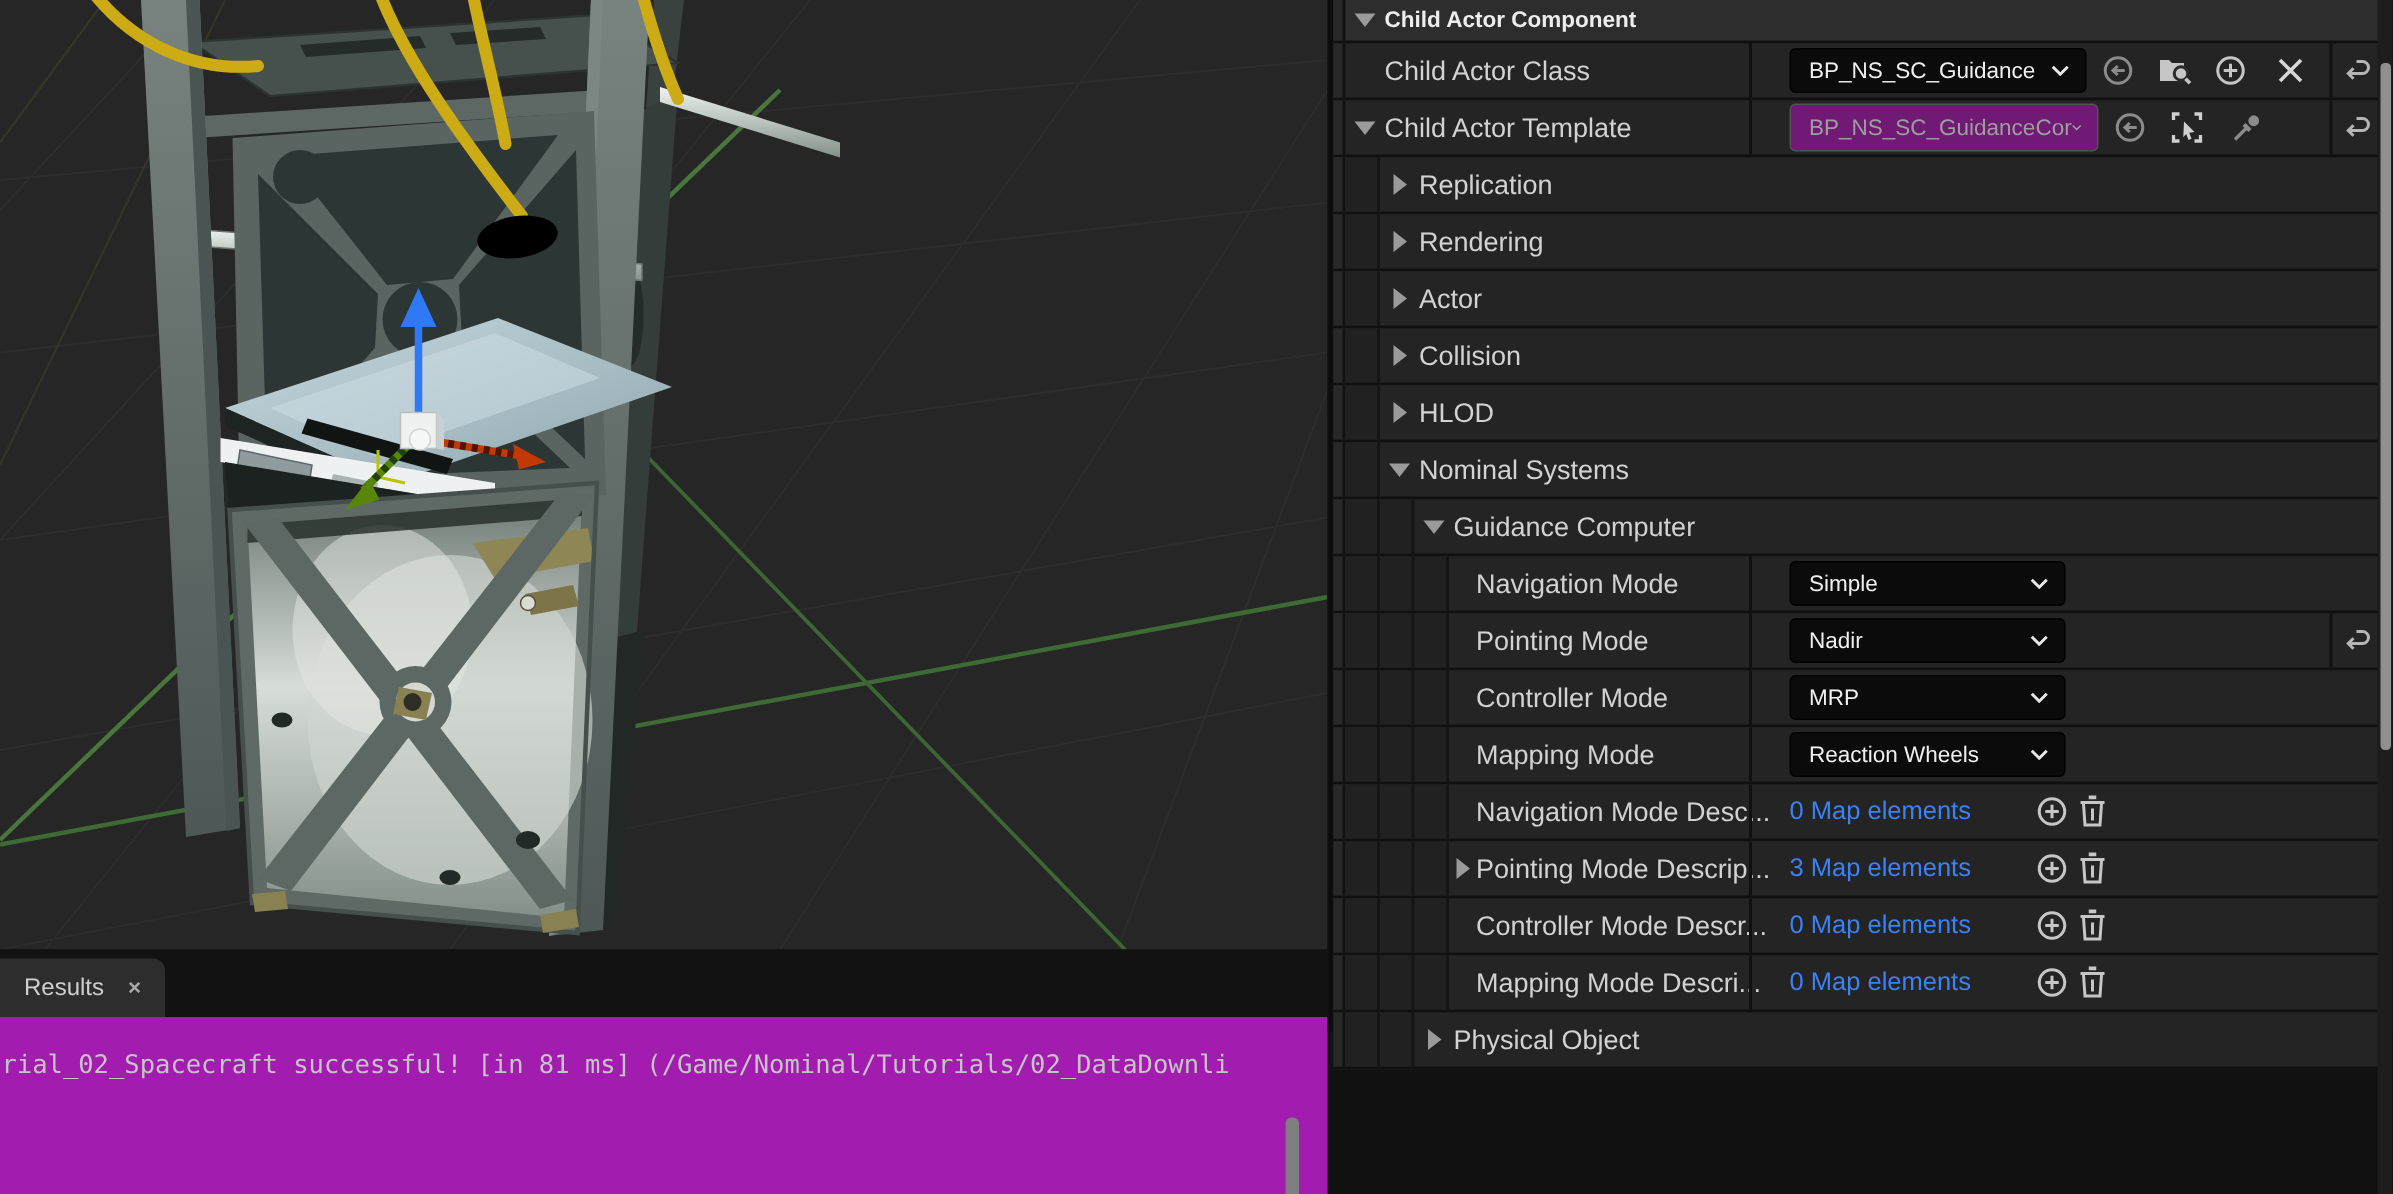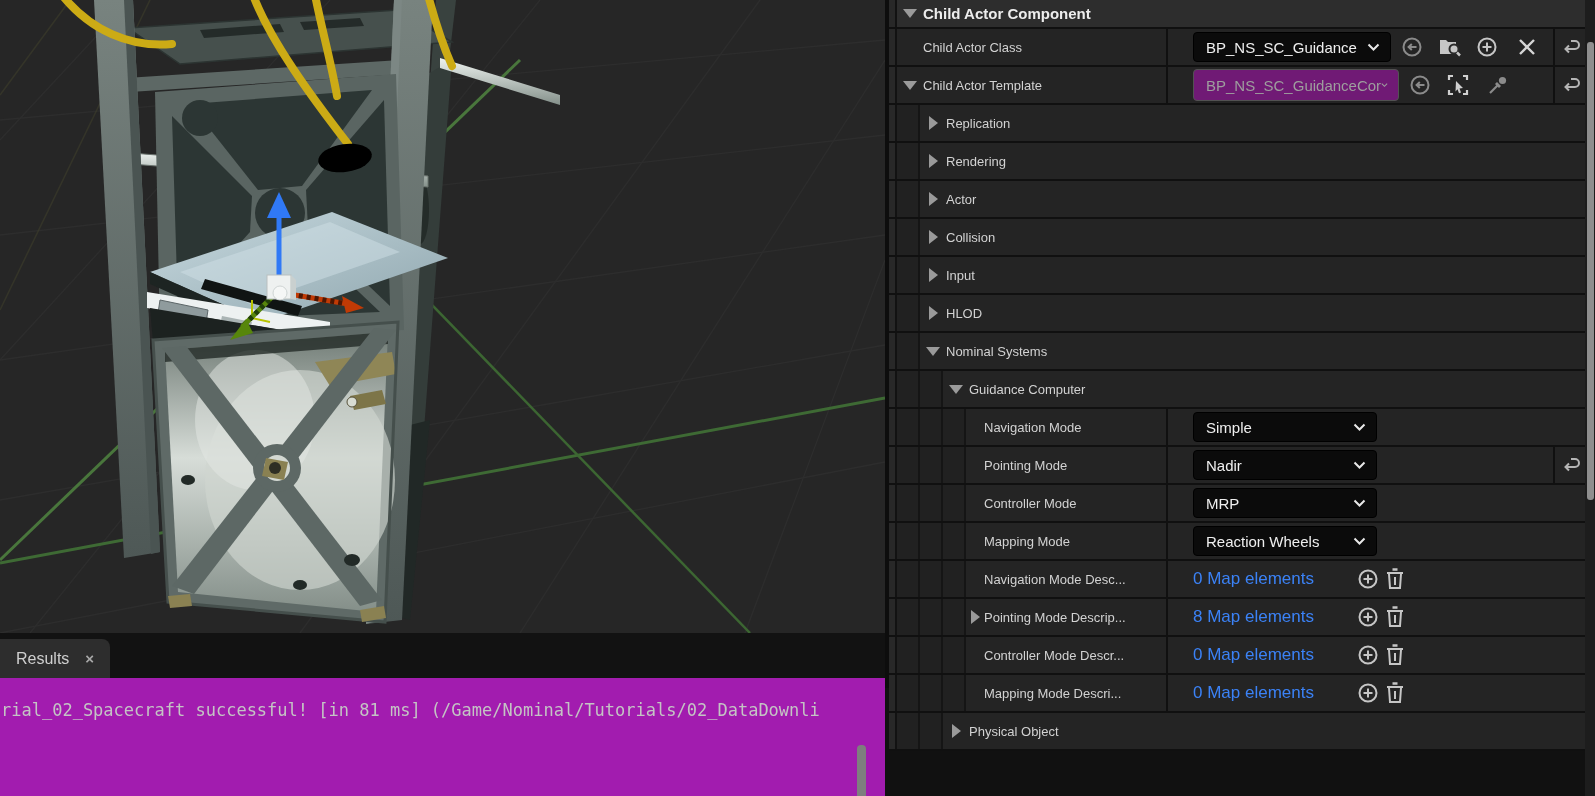--- a/index.html
+++ b/index.html
@@ -33,21 +33,21 @@
          background:#242424; display:flex; align-items:center; }
   .row.header { height:29px; background:#2d2d2d; }
   .edge { width:8px; align-self:stretch; background:#282828; border-right:2px solid #121212; flex:none; }
   .gut  { width:23px; align-self:stretch; background:#212121; border-right:2px solid #151515; flex:none; }
   .trisp { width:26px; flex:none; display:flex; justify-content:center; align-items:center; }
   .trisp.narrow { width:18px; }
   .tri-d { width:0; height:0; border-left:7px solid transparent; border-right:7px solid transparent;
            border-top:9px solid #9a9a9a; }
   .tri-r { width:0; height:0; border-top:7px solid transparent; border-bottom:7px solid transparent;
            border-left:9px solid #9a9a9a; }
-  .lbl { font-size:13px; color:#d2d2d2; white-space:nowrap; }
+  .lbl { font-size:18px; color:#d2d2d2; white-space:nowrap; }
   .row.header .lbl { font-weight:bold; color:#ededed; font-size:15px; }
   .val { position:absolute; left:277px; top:0; bottom:0; width:387px;
          border-left:2px solid #101010; display:flex; align-items:center; padding-left:25px; }
   .resetcol { position:absolute; left:664px; top:0; bottom:0; width:36px;
               border-left:2px solid #101010; display:flex; align-items:center; justify-content:center; }
   .combo { height:30px; background:#0b0b0b; border:1px solid #000; border-radius:4px;
            display:flex; align-items:center; justify-content:space-between;
            padding:0 10px 0 12px; color:#efefef; font-size:15px; width:184px; }
   .combo.wide { width:198px; }
   .combo.gray { background:#701a75; border:1px solid #525252; color:#9e9e9e; width:206px; height:32px; }
@@ -331,28 +331,20 @@
             <span class="tri-r"></span>
           </div>
         <span class="lbl">Collision</span>
       </div>
       <div class="row">
         <div class="edge"></div>
           <div class="gut"></div>
         <div class="trisp">
             <span class="tri-r"></span>
           </div>
-        <span class="lbl">Input</span>
-      </div>
-      <div class="row">
-        <div class="edge"></div>
-          <div class="gut"></div>
-        <div class="trisp">
-            <span class="tri-r"></span>
-          </div>
         <span class="lbl">HLOD</span>
       </div>
 
       <div class="row">
         <div class="edge"></div>
           <div class="gut"></div>
         <div class="trisp">
             <span class="tri-d"></span>
           </div>
         <span class="lbl">Nominal Systems</span>
@@ -463,21 +455,21 @@
       <div class="row">
         <div class="edge"></div>
           <div class="gut"></div>
           <div class="gut"></div>
           <div class="gut"></div>
         <div class="trisp narrow">
             <span class="tri-r"></span>
           </div>
         <span class="lbl">Pointing Mode Descrip...</span>
         <div class="val">
-          <span class="mapval">8 Map elements</span>
+          <span class="mapval">3 Map elements</span>
         </div>
         <svg class="rowicon ic" style="left:468px" width="22" height="22" viewBox="0 0 22 22">
           <circle cx="11" cy="11" r="8.5" stroke="#c6c6c6" stroke-width="2" fill="none"></circle>
           <path d="M11 6.5 V15.5 M6.5 11 H15.5" stroke="#c6c6c6" stroke-width="2"></path>
         </svg>
         <svg class="rowicon ic" style="left:496px" width="20" height="22" viewBox="0 0 20 22">
           <path d="M4 6 L5 20 H15 L16 6" stroke="#c6c6c6" stroke-width="2" fill="none"></path>
           <line x1="2" y1="5" x2="18" y2="5" stroke="#c6c6c6" stroke-width="2"></line>
           <line x1="7.5" y1="1.5" x2="12.5" y2="1.5" stroke="#c6c6c6" stroke-width="2.5"></line>
           <line x1="10" y1="9" x2="10" y2="17" stroke="#c6c6c6" stroke-width="2"></line>

